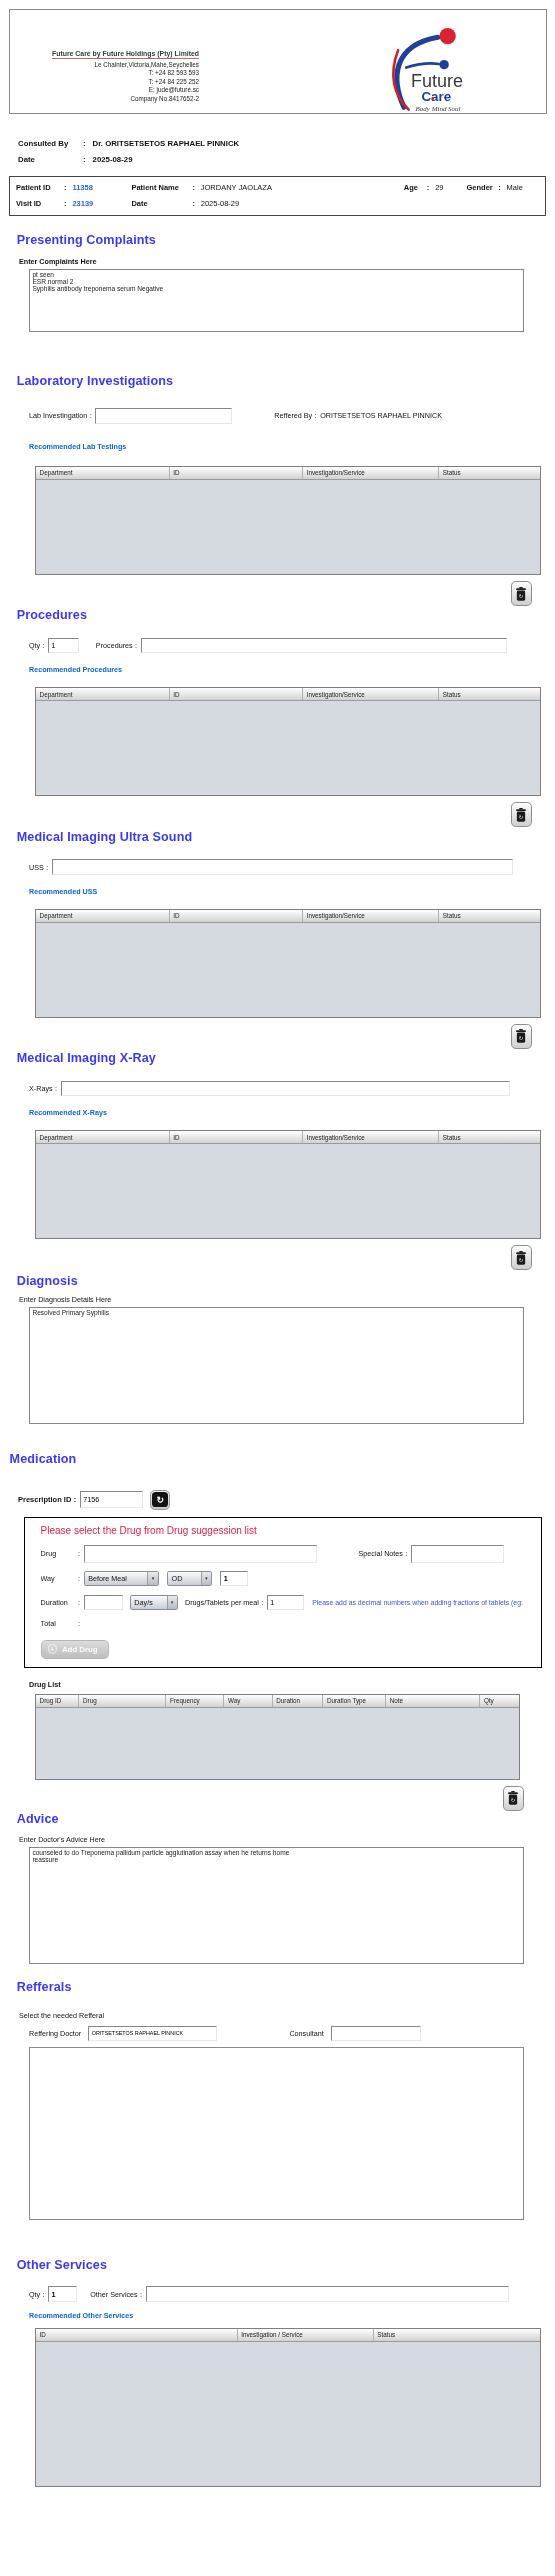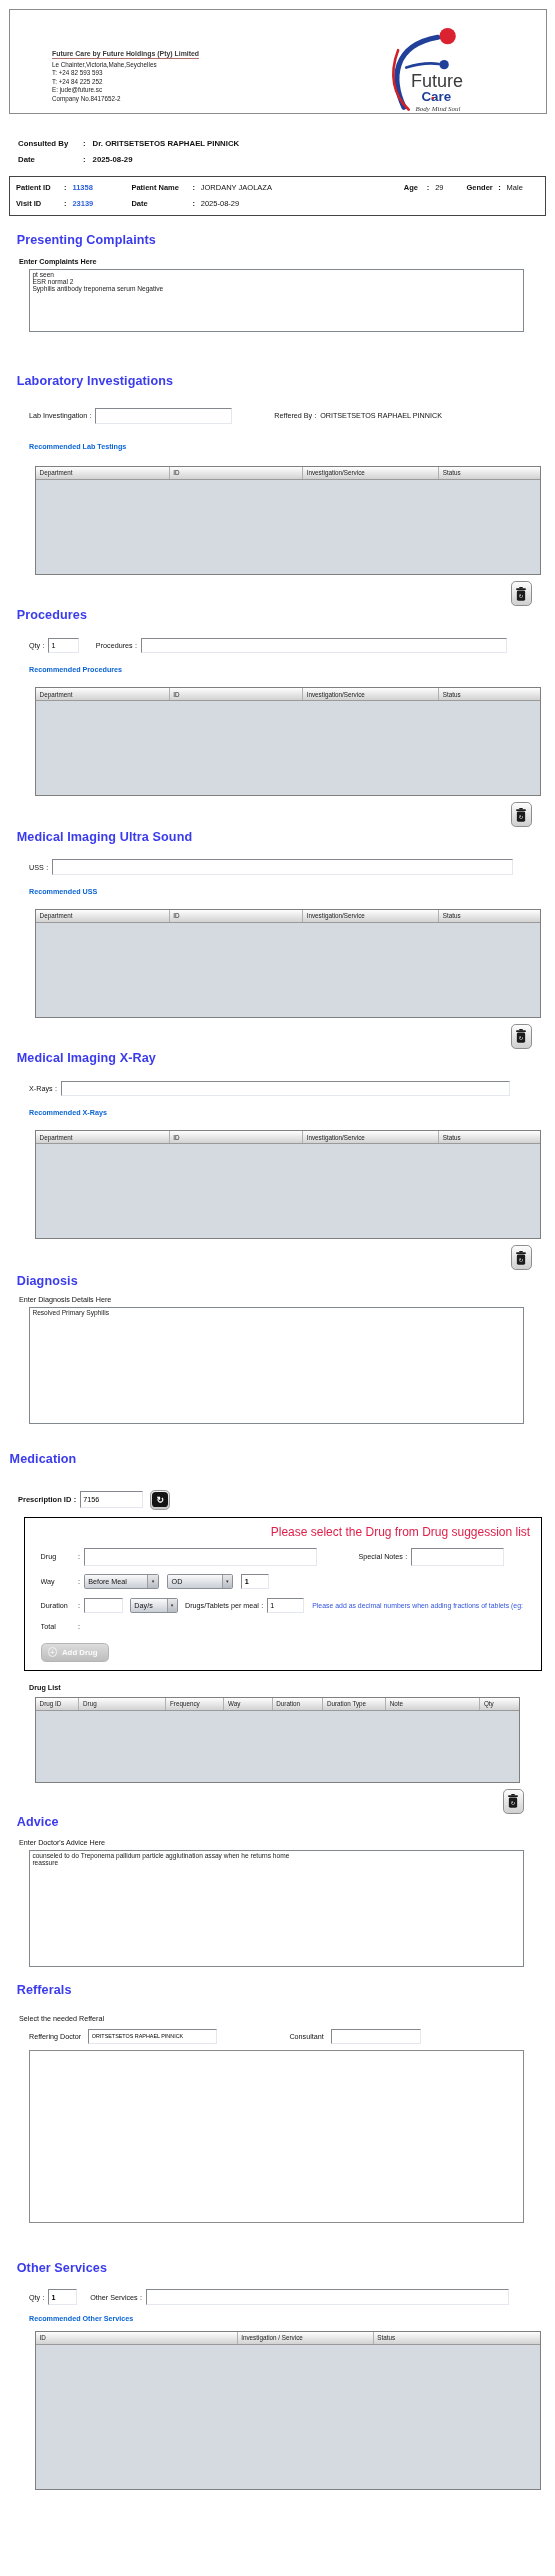--- a/index.html
+++ b/index.html
@@ -1,20 +1,20 @@
 <!DOCTYPE html>
 <html style="font-size:9.6px"><head>
 <meta charset="utf-8">
 <style>
   * { margin:0; padding:0; box-sizing:border-box; }
   html,body { background:#fff; }
   body { width:556px; min-height:2576px; font-family:"Liberation Sans", sans-serif; color:#111; position:relative; }
 
   
-  .header-box { margin:9px 0 8px 9px; width:538px; height:105px; border:0.6px solid #8a8a8a; background:#fff; position:relative; }
+  .header-box { margin:9px 0 8px 9px; width:538px; height:105px; border:0.6px solid #8a8a8a; background:#fff; position:relative;text-align:right; }
   .company-block { position:absolute; left:42px; top:37px; }
   .company-name { font-size:6.9px; font-weight:bold; color:#3a3a3a; border-bottom:0.6px solid #b2706d; padding-bottom:1.2px; display:inline-block; }
   .company-line { font-size:6.3px; color:#222; margin-top:1.5px; }
   .logo { position:absolute; left:356px; top:3.6px; width:126px; height:99px; }
   .logo svg { width:100%; height:100%; }
 
   
   .consult { margin:21.5px 0 0 18px; }
   .c-row { display:flex; font-size:7.8px; height:16px; align-items:center; }
   .c-lab { width:65px; font-weight:bold; }
@@ -51,21 +51,21 @@
   .h158 { height:94px; } .h118 { height:71px; } .h241 { height:144px; }
 
   
   .trash-row { display:flex; justify-content:flex-end; margin-top:6px; }
   .trash-btn { width:20.3px; height:25px; border:0.6px solid #8d8d8d; border-radius:4.8px; background:linear-gradient(#fdfdfd,#cfcfcf); display:flex; align-items:center; justify-content:center; cursor:pointer; margin-right:8.4px; }
   .refresh-wrap { width:20.3px; height:20.3px; border-radius:4.8px; background:linear-gradient(#f4f4f4,#c8c8c8); border:0.6px solid #9a9a9a; display:inline-flex; align-items:center; justify-content:center; margin-left:7.2px; }
   .refresh-btn { width:15.5px; height:15.5px; border-radius:3.6px; background:#141414; color:#fff; font-size:9px; font-weight:bold; display:flex; align-items:center; justify-content:center; cursor:pointer; }
 
   
   .med-box { margin-left:24px; width:518px; border:1.2px solid #000; padding:6px 10.8px 8.4px 10.8px; }
-  .warning { color:#e11d48; font-size:12px; margin:1.2px 0 8.4px 4.8px;text-align:right; }
+  .warning { color:#e11d48; font-size:10px; margin:1.2px 0 8.4px 4.8px; }
   .m-row { display:flex; align-items:center; margin:0 0 8.4px 4.8px; font-size:7.2px; white-space:nowrap; overflow:hidden; }
   .m-lbl { width:35px; }
   .sel { display:inline-flex; align-items:center; height:15.5px; border:0.6px solid #8a8f98; border-radius:1.8px; background:linear-gradient(#fafafa,#c9ced6); font-size:7.2px; }
   .sel-txt { padding:0 3.6px; flex:1; }
   .sel-arr { width:10.2px; align-self:stretch; border-left:0.6px solid #979ca5; background:linear-gradient(#e9e9e9,#b7bcc4); display:flex; align-items:center; justify-content:center; font-size:4.2px; color:#333; border-radius:0 1.2px 1.2px 0; }
   .note-blue { color:#3355dd; font-size:6.9px; margin-left:8.4px; }
   .adddrug { display:inline-flex; align-items:center; gap:4.8px; margin:9.6px 0 0 4.8px; height:19px; padding:0 10.8px 0 6px; border-radius:4.8px; border:0.6px solid #b5b5b5; background:linear-gradient(#dcdcdc,#bdbdbd); color:#fbfbfb; font-weight:bold; font-size:7.8px; cursor:default; }
   .plus-circle { width:9.6px; height:9.6px; border:1.2px solid #f2f2f2; border-radius:50%; display:flex; align-items:center; justify-content:center; font-size:7.2px; line-height:1; color:#f2f2f2; }
 
   
@@ -286,21 +286,21 @@
     <input class="tbx" style="width: 93px; height: 18px;" value="">
   </div>
 
   <div class="m-row">
     <span class="m-lbl">Way</span>
     <span class="colon">:</span>
     <span class="sel" style="width:75px;gap:12px;">
       <span class="sel-txt">Before Meal</span>
       <span class="sel-arr">▼</span>
     </span>
-    <span class="sel" style="width:66px; margin-left:8.4px;">
+    <span class="sel" style="width:45px; margin-left:8.4px;">
       <span class="sel-txt">OD</span>
       <span class="sel-arr">▼</span>
     </span>
     <input class="tbx" style="width: 27.5px; margin-left: 8.4px; font-weight: bold;" value="1">
   </div>
 
   <div class="m-row">
     <span class="m-lbl">Duration</span>
     <span class="colon">:</span>
     <input class="tbx" style="width: 39px;" value="">

